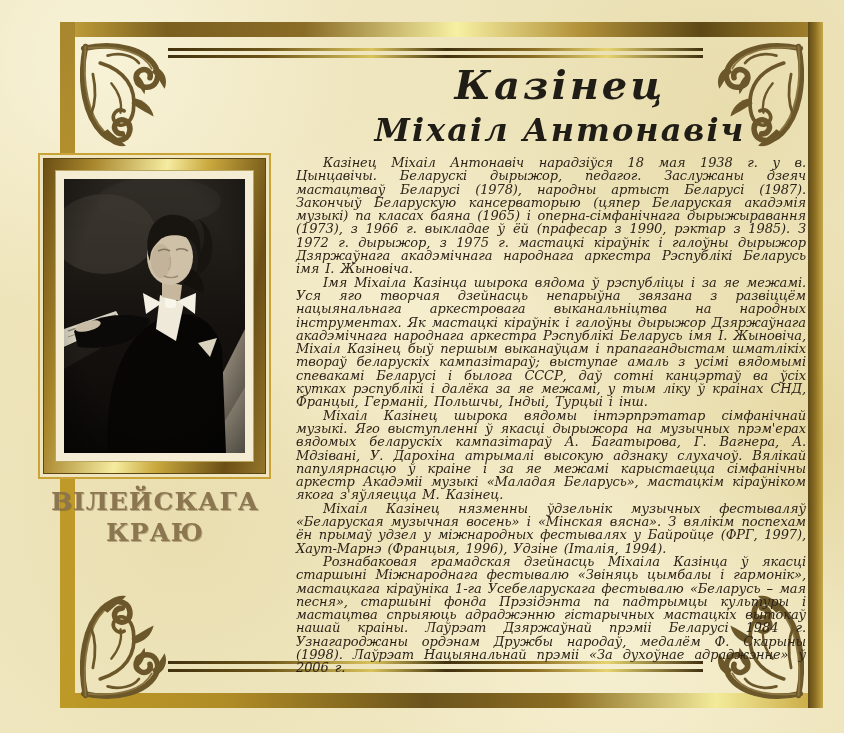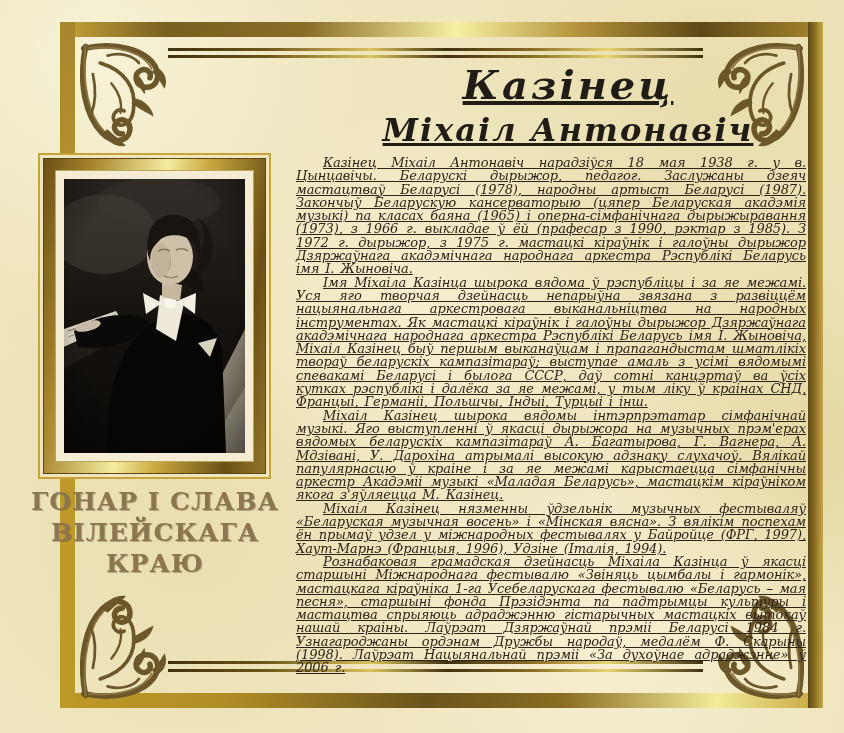--- a/index.html
+++ b/index.html
@@ -31,42 +31,42 @@
     background:linear-gradient(90deg,#40310f 0%,#6d5418 18%,#d9c35c 38%,#40310f 52%,#8a6c22 68%,#e7d470 82%,#40310f 100%);}
   .rule.t1{top:48px;} .rule.t2{top:55px;}
   .rule.b1{top:661px;} .rule.b2{top:669px;}
   
   .orn{position:absolute;width:92px;height:112px;}
   .orn.tl{left:80px;top:42px;}
   .orn.tr{left:712px;top:42px;transform:scaleX(-1);}
   .orn.bl{left:80px;top:588px;transform:scaleY(-1);}
   .orn.br{left:712px;top:588px;transform:scale(-1,-1);}
   
-  .title{position:absolute;left:308px;top:62px;width:520px;text-align:center;
-    color:#201c16;font-weight:bold;font-style:italic;text-decoration:underline;}
+  .title{position:absolute;left:300px;top:62px;width:520px;text-align:center;
+    color:#201c16;font-weight:bold;font-style:italic;}
   .title .l1{font-size:40px;line-height:46px;letter-spacing:3px;}
   .title .l2{font-size:32px;line-height:44px;letter-spacing:2px;}
   
   .photo-frame{position:absolute;left:38px;top:153px;width:233px;height:326px;
     box-sizing:border-box;border:2px solid #c9a335;background:#efe6c0;padding:3px;}
   .photo-band{width:100%;height:100%;box-sizing:border-box;padding:11px;
     border:1px solid #5d4716;
     background:linear-gradient(100deg,#6b4f15 0%,#a8862c 18%,#f5eca0 45%,#caa93e 60%,#6b4f15 85%,#93752a 100%);}
   .photo-mat{width:100%;height:100%;box-sizing:border-box;background:#f4edd3;
     padding:8px;border:1px solid #b9a65f;}
   .portrait{display:block;width:100%;height:100%;background:#151210;}
   
   .caption{position:absolute;left:18px;top:486px;width:274px;text-align:center;
     color:#8c7650;font-weight:bold;font-size:25px;line-height:31px;letter-spacing:1px;
     text-shadow:1px 1px 0 rgba(62,46,20,.30);}
   
   .article{position:absolute;left:296px;top:156px;width:510px;
     color:#2c2318;font-style:italic;font-size:13px;line-height:13.3px;
     text-align:justify;word-spacing:2px;letter-spacing:-0.1px;}
-  .article p{margin:0;text-indent:27px;text-decoration:underline;}
+  .article p{margin:0;text-indent:27px;}
 </style>
 </head>
 <body>
 
 <div class="poster">
 
   <svg width="0" height="0" style="position:absolute">
     <defs>
       <symbol id="flourish" viewBox="0 0 100 120">
         <g fill="none" stroke="#6b5729" stroke-linecap="round">
@@ -165,21 +165,20 @@
           <path d="M112,71 C116,69 121,70 124,72" stroke="#6e614e" stroke-width="1.6" fill="none" opacity="0.75"></path>
           <path d="M106,78 C107,84 107,88 104,91" stroke="#b2a288" stroke-width="1.4" fill="none" opacity="0.8"></path>
           <path d="M100,97 C104,99 110,99 114,97" stroke="#8e7e66" stroke-width="1.4" fill="none" opacity="0.8"></path>
           <rect width="181" height="274" fill="url(#vg)"></rect>
         </svg>
       </div>
     </div>
   </div>
 
   <div class="caption">
-    <div>ГОНАР І СЛАВА</div>
     <div>ВІЛЕЙСКАГА КРАЮ</div>
   </div>
 
   <div class="article">
     <p>Казінец Міхаіл Антонавіч нарадзіўся 18 мая 1938 г. у в. Цынцавічы. Беларускі дырыжор, педагог. Заслужаны дзеяч мастацтваў Беларусі (1978), народны артыст Беларусі (1987). Закончыў Беларускую кансерваторыю (цяпер Беларуская акадэмія музыкі) па класах баяна (1965) і оперна-сімфанічнага дырыжыравання (1973), з 1966 г. выкладае ў ёй (прафесар з 1990, рэктар з 1985). З 1972 г. дырыжор, з 1975 г. мастацкі кіраўнік і галоўны дырыжор Дзяржаўнага акадэмічнага народнага аркестра Рэспублікі Беларусь імя І. Жыновіча.</p>
     <p>Імя Міхаіла Казінца шырока вядома ў рэспубліцы і за яе межамі. Уся яго творчая дзейнасць непарыўна звязана з развіццём нацыянальнага аркестровага выканальніцтва на народных інструментах. Як мастацкі кіраўнік і галоўны дырыжор Дзяржаўнага акадэмічнага народнага аркестра Рэспублікі Беларусь імя І. Жыновіча, Міхаіл Казінец быў першым выканаўцам і прапагандыстам шматлікіх твораў беларускіх кампазітараў; выступае амаль з усімі вядомымі спевакамі Беларусі і былога СССР, даў сотні канцэртаў ва ўсіх кутках рэспублікі і далёка за яе межамі, у тым ліку ў краінах СНД, Францыі, Германіі, Польшчы, Індыі, Турцыі і інш.</p>
     <p>Міхаіл Казінец шырока вядомы інтэрпрэтатар сімфанічнай музыкі. Яго выступленні ў якасці дырыжора на музычных прэм'ерах вядомых беларускіх кампазітараў А. Багатырова, Г. Вагнера, А. Мдзівані, У. Дарохіна атрымалі высокую адзнаку слухачоў. Вялікай папулярнасцю ў краіне і за яе межамі карыстаецца сімфанічны аркестр Акадэміі музыкі «Маладая Беларусь», мастацкім кіраўніком якога з'яўляецца М. Казінец.</p>
     <p>Міхаіл Казінец нязменны ўдзельнік музычных фестываляў «Беларуская музычная восень» і «Мінская вясна». З вялікім поспехам ён прымаў удзел у міжнародных фестывалях у Байройце (ФРГ, 1997), Хаут-Марнэ (Францыя, 1996), Удзіне (Італія, 1994).</p>
     <p>Рознабаковая грамадская дзейнасць Міхаіла Казінца ў якасці старшыні Міжнароднага фестывалю «Звіняць цымбалы і гармонік», мастацкага кіраўніка 1-га Усебеларускага фестывалю «Беларусь – мая песня», старшыні фонда Прэзідэнта па падтрымцы культуры і мастацтва спрыяюць адраджэнню гістарычных мастацкіх вытокаў нашай краіны. Лаўрэат Дзяржаўнай прэміі Беларусі 1984 г. Узнагароджаны ордэнам Дружбы народаў, медалём Ф. Скарыны (1998). Лаўрэат Нацыянальнай прэміі «За духоўнае адраджэнне» ў 2006 г.</p>
   </div>

